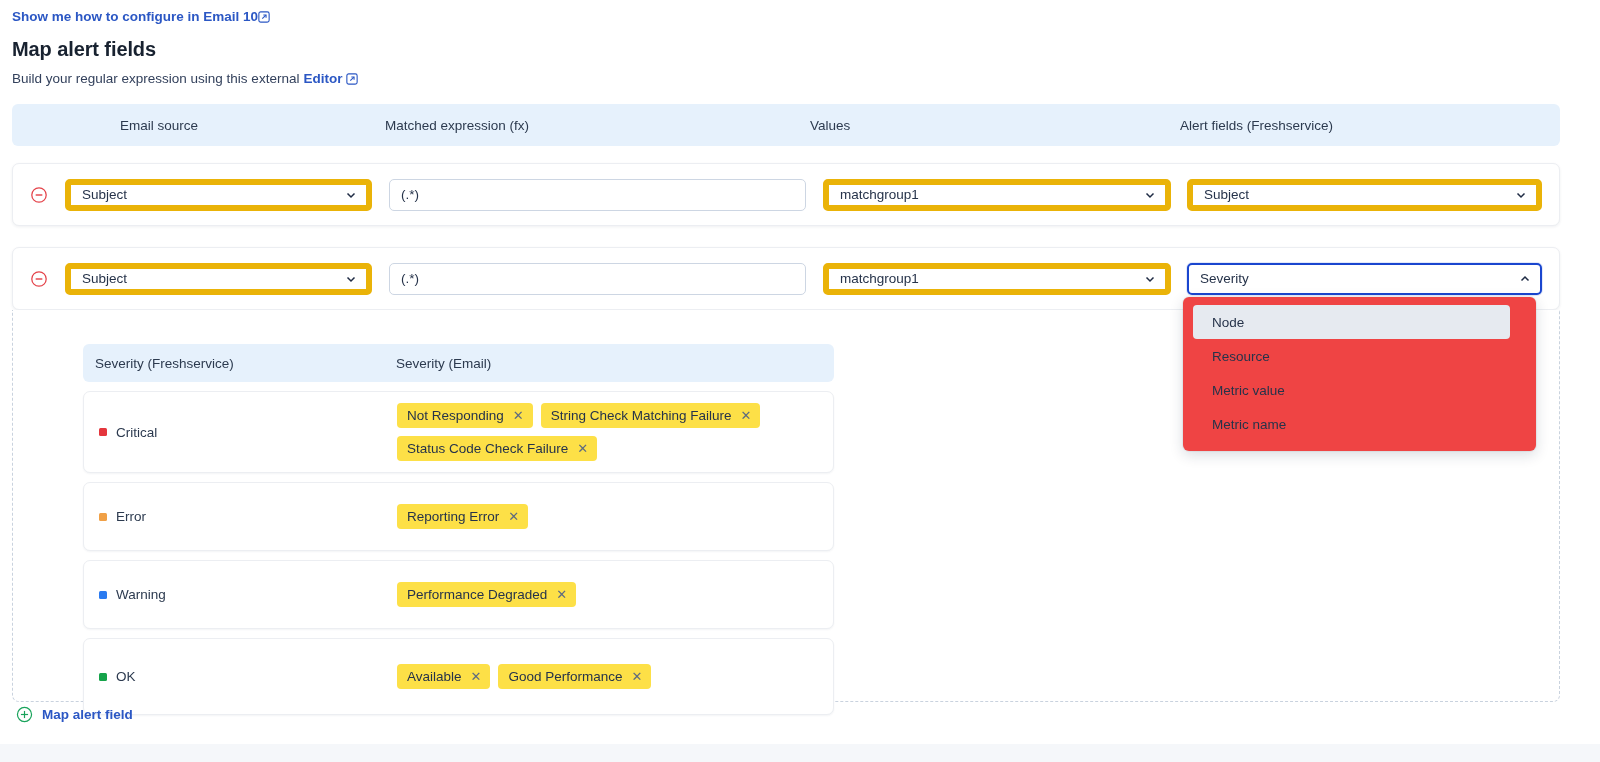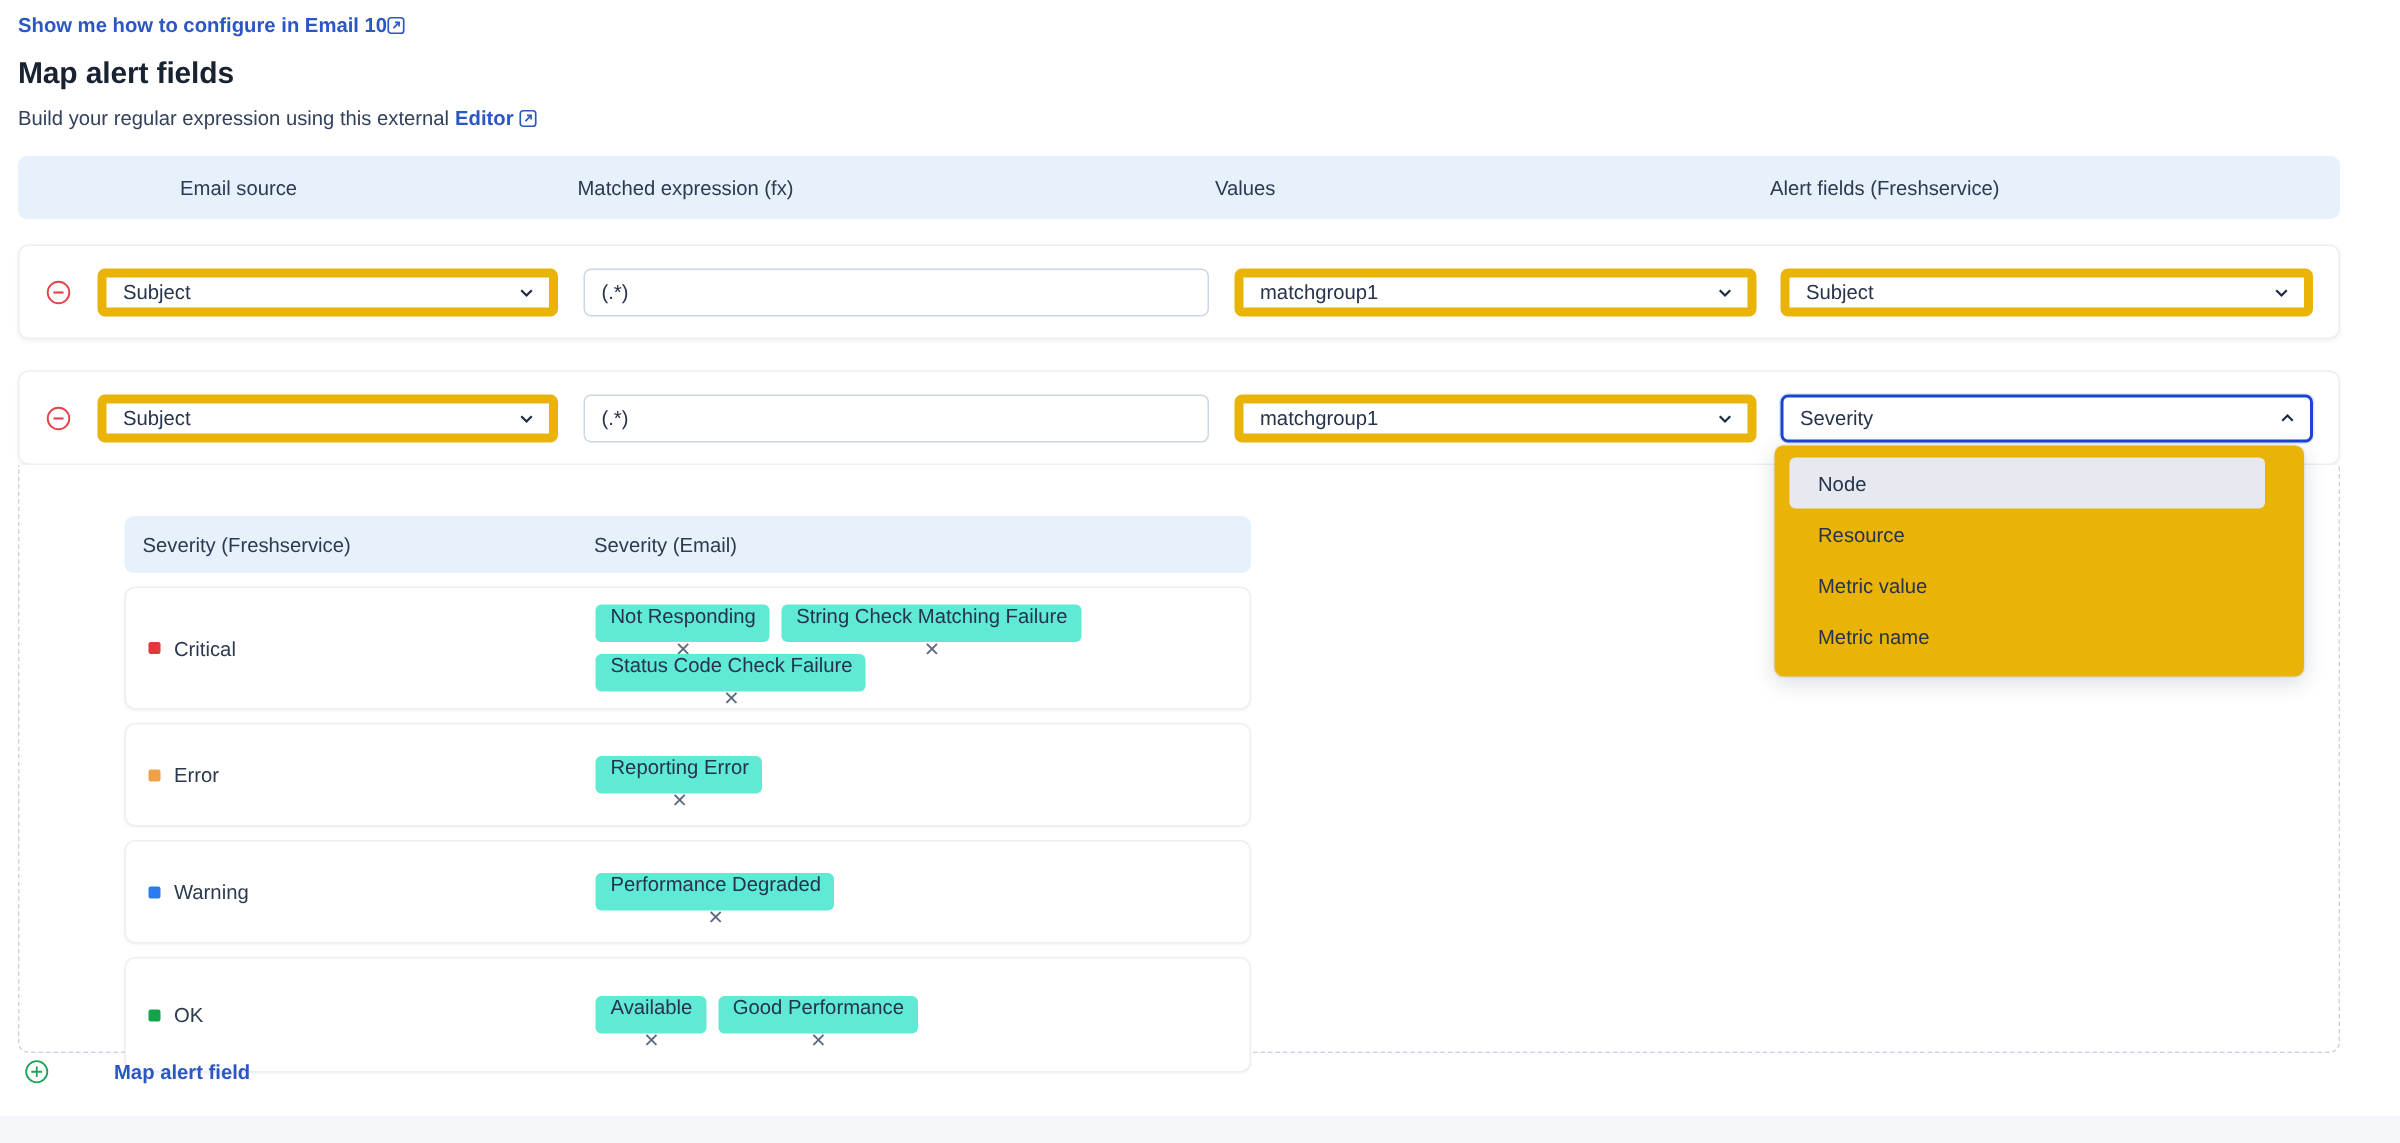--- a/index.html
+++ b/index.html
@@ -118,50 +118,50 @@
   }
   .sev-row .c1 {
     width: 313px; padding-left: 15px; font-size: 13.5px; color: #2c3a4f;
     display: flex; align-items: center; gap: 9px;
   }
   .sev-row .c2 { flex: 1; padding: 9px 12px 9px 0; }
   .dot { width: 8px; height: 8px; border-radius: 1.5px; flex: none; }
 
   .chips { display: flex; flex-wrap: wrap; gap: 8px; }
   .chip {
-    background: #5eead4; border-radius: 4px; height: 25px;
+    background: #fde047; border-radius: 4px; height: 25px;
     display: inline-flex; align-items: center; gap: 9px;
-    padding: 0 9px 0 10px; font-size: 13.5px; color: #26334a; flex-direction: column;
+    padding: 0 9px 0 10px; font-size: 13.5px; color: #26334a;
   }
   .chip .x {
     font-size: 13px; color: #5e6b80; cursor: pointer; line-height: 1;
     margin-top: -1px;
   }
 
   .h-critical { height: 82px; }
   .h-normal   { height: 69px; }
   .h-ok       { height: 77px; }
 
   
   .add-link {
     position: absolute; left: 16px; top: 706px;
     display: flex; align-items: center; gap: 9px; cursor: pointer;
   }
   .add-link .plus svg { width: 17px; height: 17px; display: block; }
-  .add-link .lbl { font-size: 13.5px; font-weight: 700; color: #2b57c4; margin-left: 34px; }
+  .add-link .lbl { font-size: 13.5px; font-weight: 700; color: #2b57c4; }
 
   .bottom-strip {
     position: absolute; left: 0; top: 744px; width: 1600px; height: 18px;
     background: #f5f7fa;
   }
 
   
   .dropdown-menu {
     position: absolute; left: 1183px; top: 297px; width: 353px;
-    background: #eab308; border-radius: 6px;
+    background: #ef4444; border-radius: 6px;
     box-shadow: 0 4px 14px rgba(20,35,60,0.16), 0 0 0 1px rgba(20,35,60,0.05);
     padding: 8px 16px 10px 0; z-index: 40;
   }
   .dd-item {
     height: 34px; display: flex; align-items: center;
     padding: 0 0 0 19px; font-size: 13.5px; color: #26334a; cursor: pointer;
     margin: 0 10px; border-radius: 4px;
   }
   .dd-item.active { background: #e6eaf0; }
 </style>

